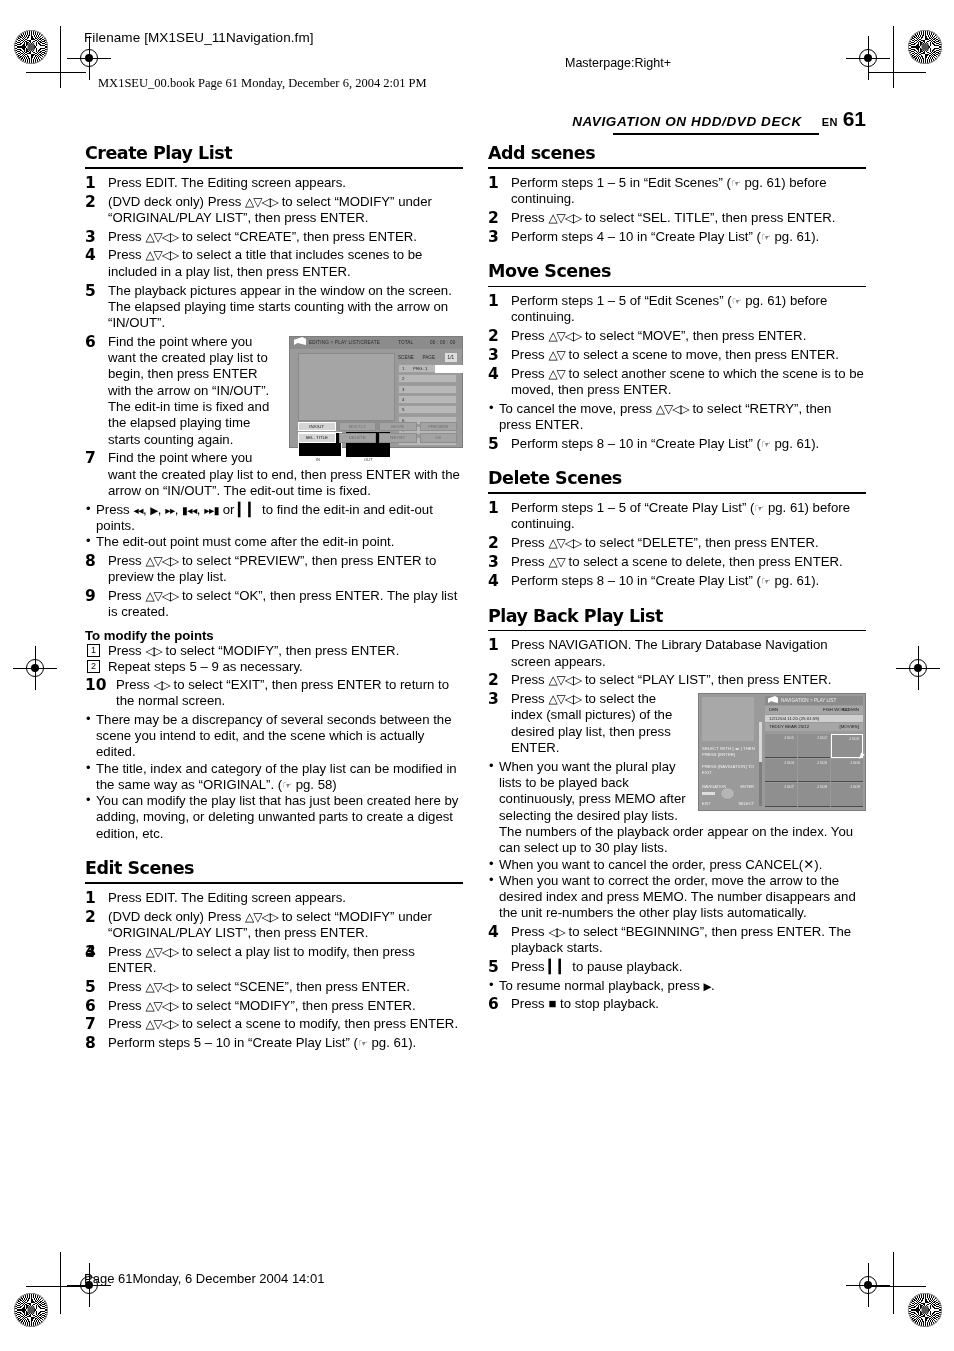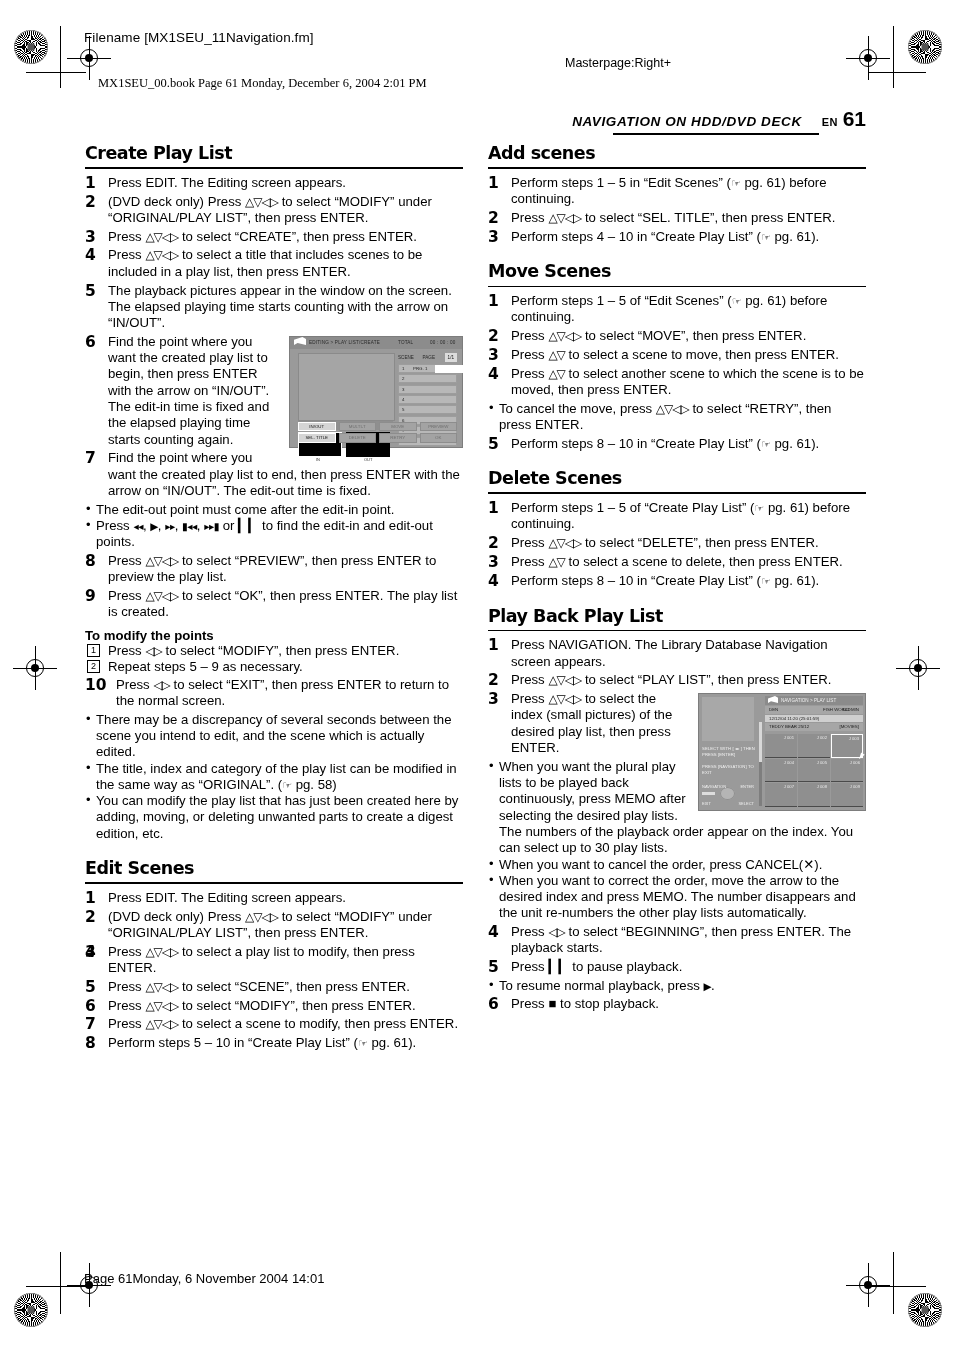--- a/index.html
+++ b/index.html
@@ -542,21 +542,21 @@
 <div class="crop-line" style="left:893px;top:26px;width:1px;height:62px;"></div>
 <div class="crop-line" style="left:868px;top:72px;width:58px;height:1px;"></div>
 <div class="crop-line" style="left:60px;top:1252px;width:1px;height:62px;"></div>
 <div class="crop-line" style="left:26px;top:1286px;width:60px;height:1px;"></div>
 <div class="crop-line" style="left:893px;top:1252px;width:1px;height:62px;"></div>
 <div class="crop-line" style="left:868px;top:1286px;width:58px;height:1px;"></div>
 
 <div class="slug-filename">Filename [MX1SEU_11Navigation.fm]</div>
 <div class="slug-book">MX1SEU_00.book  Page 61  Monday, December 6, 2004  2:01 PM</div>
 <div class="slug-master">Masterpage:Right+</div>
-<div class="slug-footer">Page 61Monday, 6 November 2004  14:01</div>
+<div class="slug-footer">Page 61Monday, 6 December 2004  14:01</div>
 
 <div class="runhead">
   <span class="runhead-title">NAVIGATION ON HDD/DVD DECK</span>
   <span class="runhead-en">EN</span>
   <span class="runhead-page">61</span>
 </div>
 <div class="runhead-rule"></div>
 
 <div class="col col-left">
 
@@ -630,22 +630,22 @@
             <div class="s-btn on">SEL. TITLE</div>
             <div class="s-btn">DELETE</div>
             <div class="s-btn">RETRY</div>
             <div class="s-btn">OK</div>
           </div>
         </div>
       </div>
       <li><span class="num">6</span><span>Find the point where you want the created play list to begin, then press <b>ENTER</b> with the arrow on “IN/OUT”. The edit-in time is fixed and the elapsed playing time starts counting again.</span></li>
       <li><span class="num">7</span><span>Find the point where you want the created play list to end, then press <b>ENTER</b> with the arrow on “IN/OUT”. The edit-out time is fixed.</span></li>
       <ul class="bullets sub-bullets">
+        <li>Press <span class="glyph">◂◂</span>, <span class="glyph">▶</span>, <span class="glyph">▸▸</span>, <span class="glyph">▮◂◂</span>, <span class="glyph">▸▸▮</span> or <b>▎▎</b> to find the edit-in and edit-out points.</li>
         <li>The edit-out point must come after the edit-in point.</li>
-        <li>Press <span class="glyph">◂◂</span>, <span class="glyph">▶</span>, <span class="glyph">▸▸</span>, <span class="glyph">▮◂◂</span>, <span class="glyph">▸▸▮</span> or <b>▎▎</b> to find the edit-in and edit-out points.</li>
       </ul>
       <li><span class="num">8</span><span>Press <span class="arrows">△▽◁▷</span> to select “PREVIEW”, then press <b>ENTER</b> to preview the play list.</span></li>
       <li><span class="num">9</span><span>Press <span class="arrows">△▽◁▷</span> to select “OK”, then press <b>ENTER</b>. The play list is created.</span></li>
     </ol>
 
   <div class="sub-head">To modify the points</div>
   <ol class="boxsteps" id="cpl-modify">
       <li><span class="boxnum">1</span><span>Press <span class="arrows">◁▷</span> to select “MODIFY”, then press <b>ENTER</b>.</span></li>
       <li><span class="boxnum">2</span><span>Repeat steps <b>5</b> – <b>9</b> as necessary.</span></li>
     </ol>

